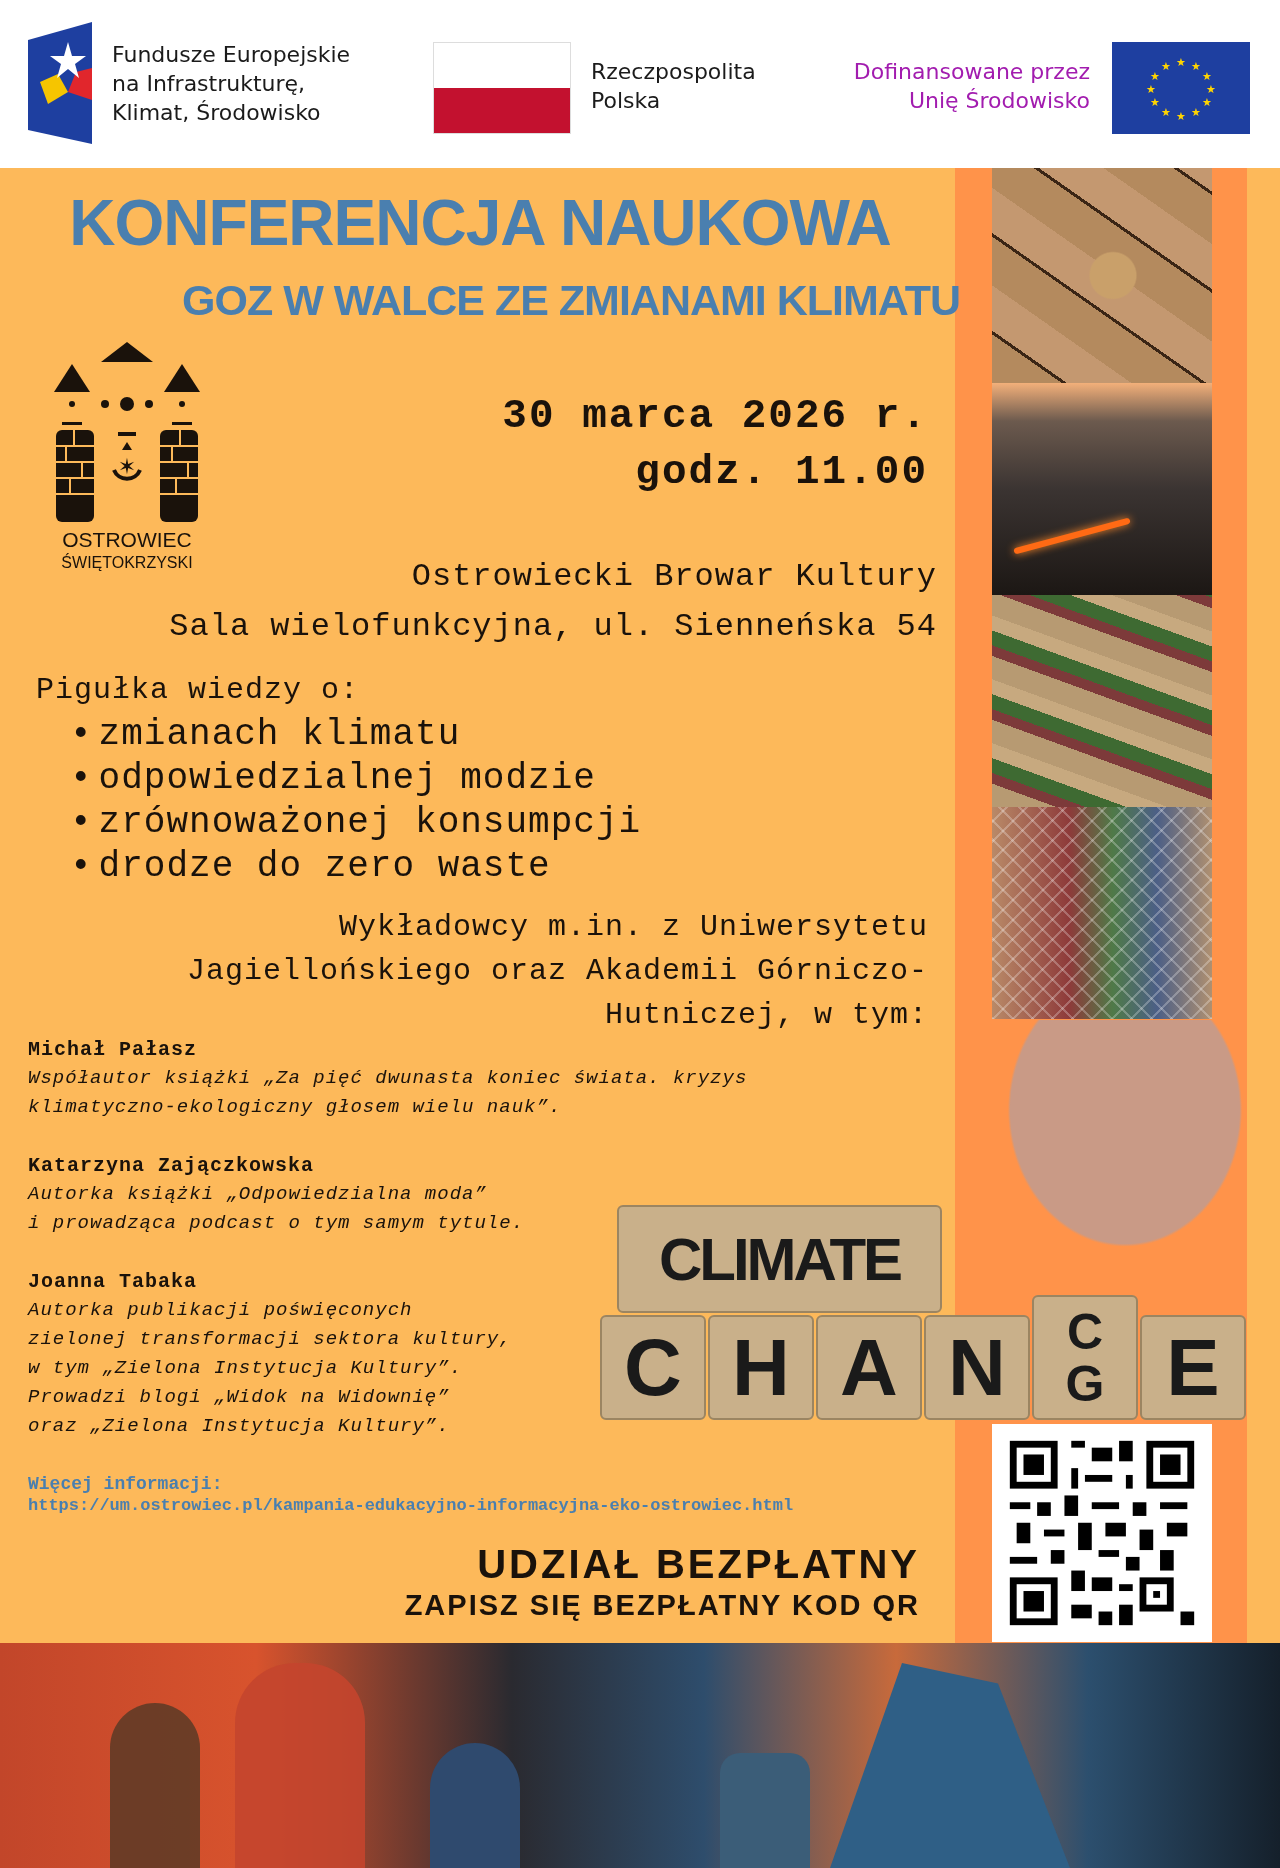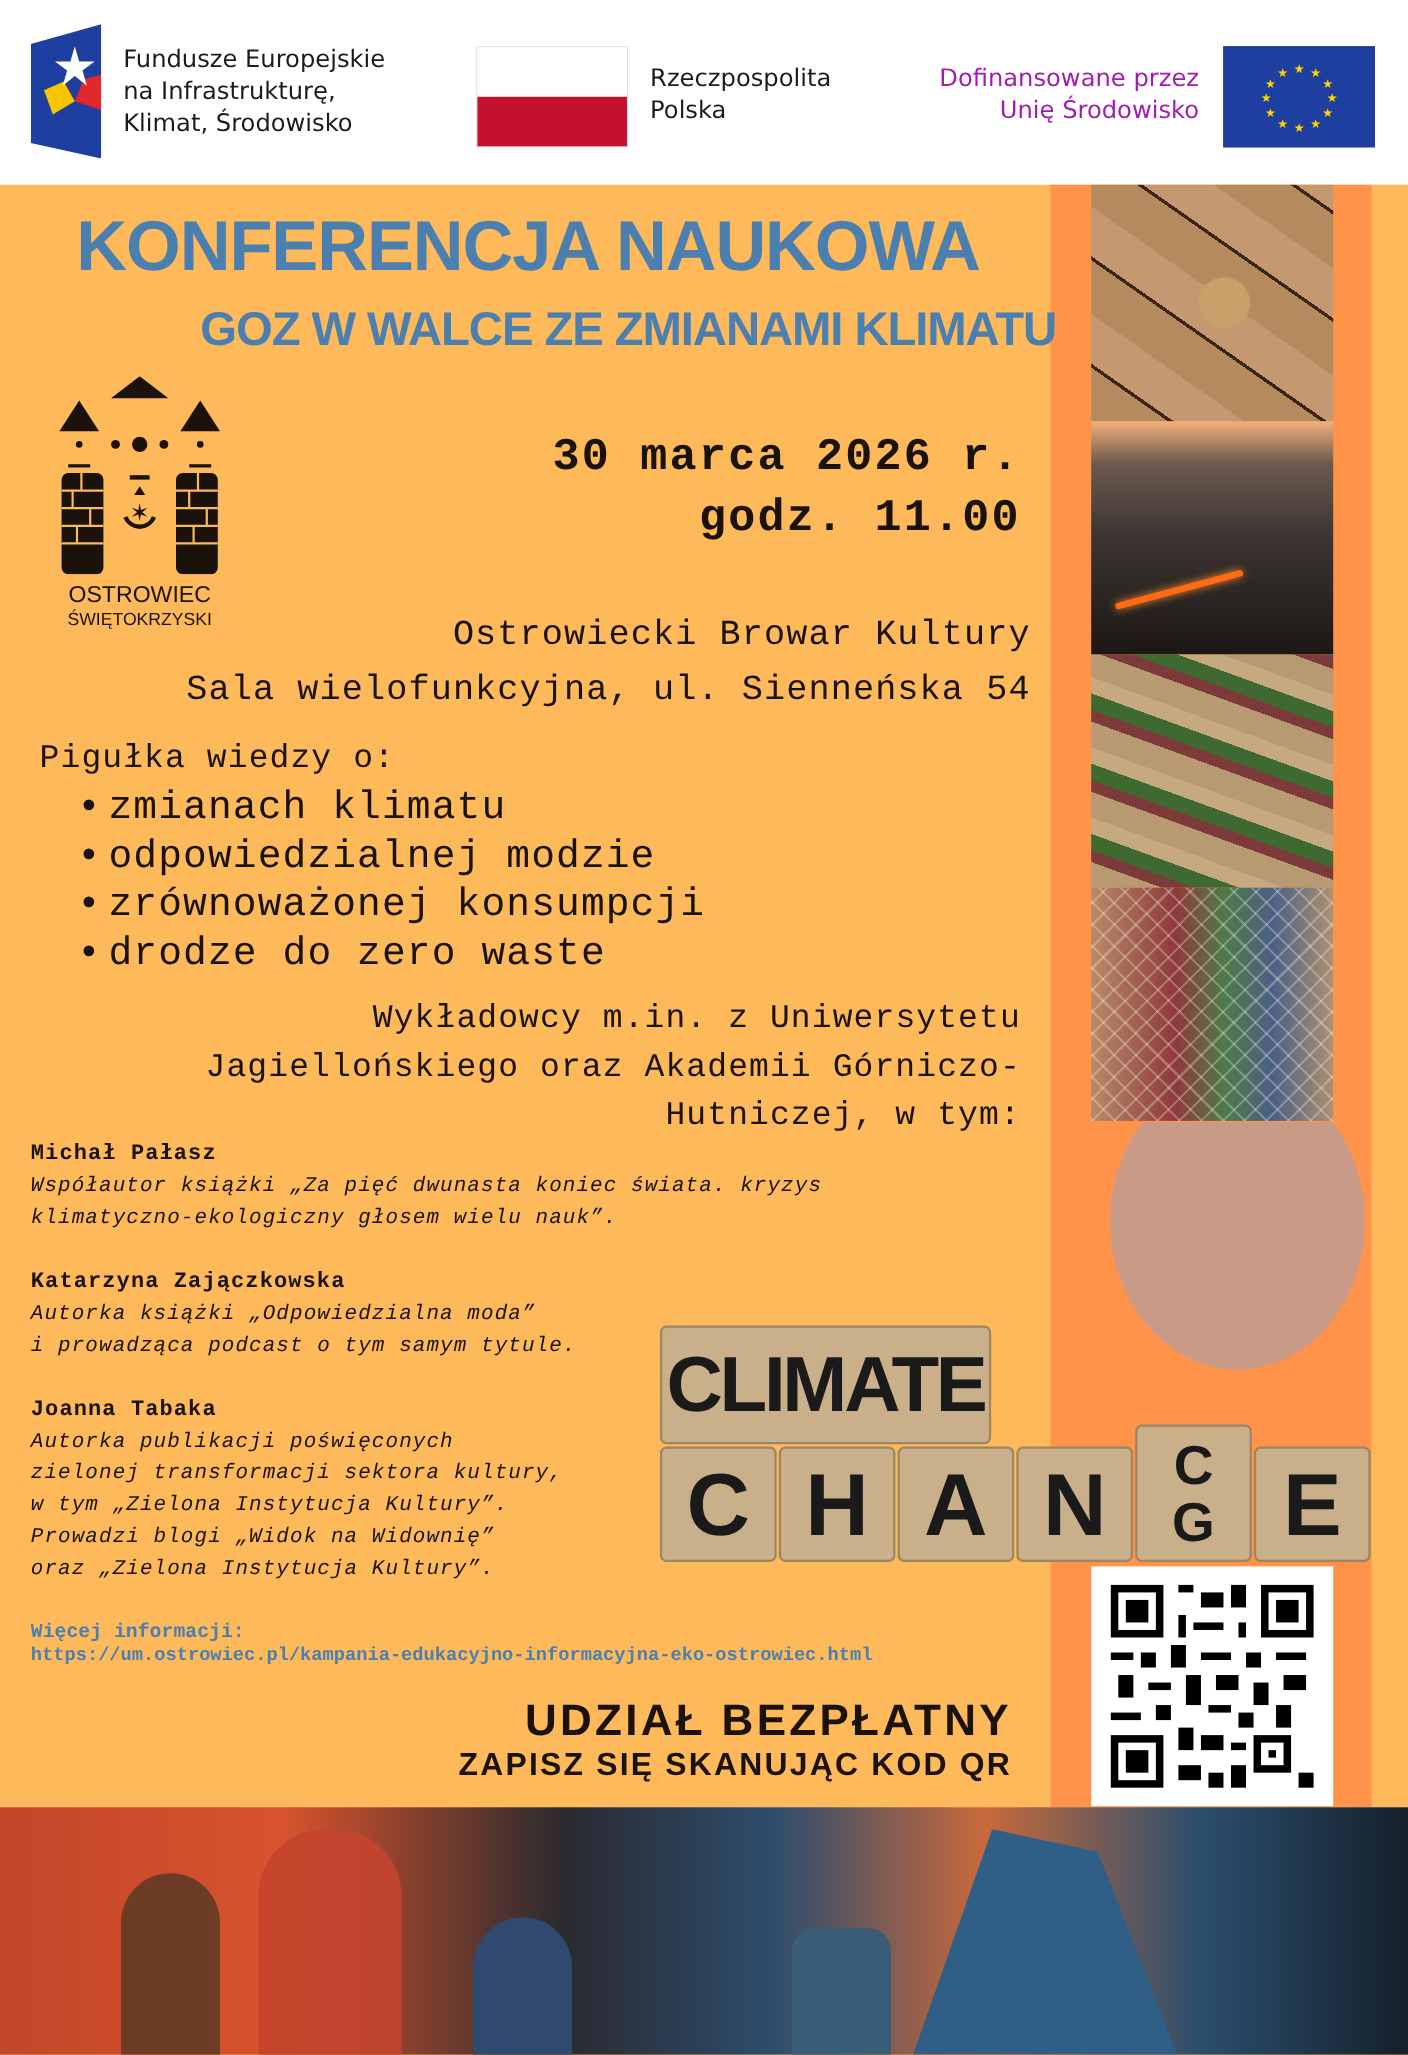--- a/index.html
+++ b/index.html
@@ -182,40 +182,40 @@
     <div class="sp-name">Joanna Tabaka</div>
     <div class="sp-desc">Autorka publikacji poświęconych
 zielonej transformacji sektora kultury,
 w tym „Zielona Instytucja Kultury”.
 Prowadzi blogi „Widok na Widownię”
 oraz „Zielona Instytucja Kultury”.</div>
   </div>
 </div>
 
 <div class="abs blocks">
-  <div class="block" style="left:0;top:0;width:301px;height:108px;font-size:71px;letter-spacing:-3px">CLIMATE</div>
+  <div class="block" style="left:17px;top:0;width:325px;height:108px;font-size:60px;letter-spacing:-3px">CLIMATE</div>
   <div class="block" style="left:0;top:110px;width:106px;height:105px;font-size:80px">C</div>
   <div class="block" style="left:108px;top:110px;width:106px;height:105px;font-size:80px">H</div>
   <div class="block" style="left:216px;top:110px;width:106px;height:105px;font-size:80px">A</div>
   <div class="block" style="left:324px;top:110px;width:106px;height:105px;font-size:80px">N</div>
   <div class="block" style="left:432px;top:90px;width:106px;height:125px;flex-direction:column;font-size:50px;line-height:52px">
     <span>C</span>
     <span>G</span>
   </div>
   <div class="block" style="left:540px;top:110px;width:106px;height:105px;font-size:80px">E</div>
 </div>
 
 <div class="abs more mono">
   <div>Więcej informacji:</div>
   <div style="font-size:17px">https://um.ostrowiec.pl/kampania-edukacyjno-informacyjna-eko-ostrowiec.html</div>
 </div>
 
 <div class="abs free">
   <div class="a">UDZIAŁ BEZPŁATNY</div>
-  <div class="b">ZAPISZ SIĘ SKANUJĄC KOD QR</div>
+  <div class="b">ZAPISZ SIĘ BEZPŁATNY KOD QR</div>
 </div>
 
 <div class="abs qr">
   <svg width="220" height="218" viewBox="0 0 29 29" style="padding:10px">
     <rect width="29" height="29" fill="#fff"></rect>
     <g fill="#000">
       <rect x="1" y="1" width="7" height="7"></rect>
         <rect x="2" y="2" width="5" height="5" fill="#fff"></rect>
         <rect x="3" y="3" width="3" height="3"></rect>
       <rect x="21" y="1" width="7" height="7"></rect>

